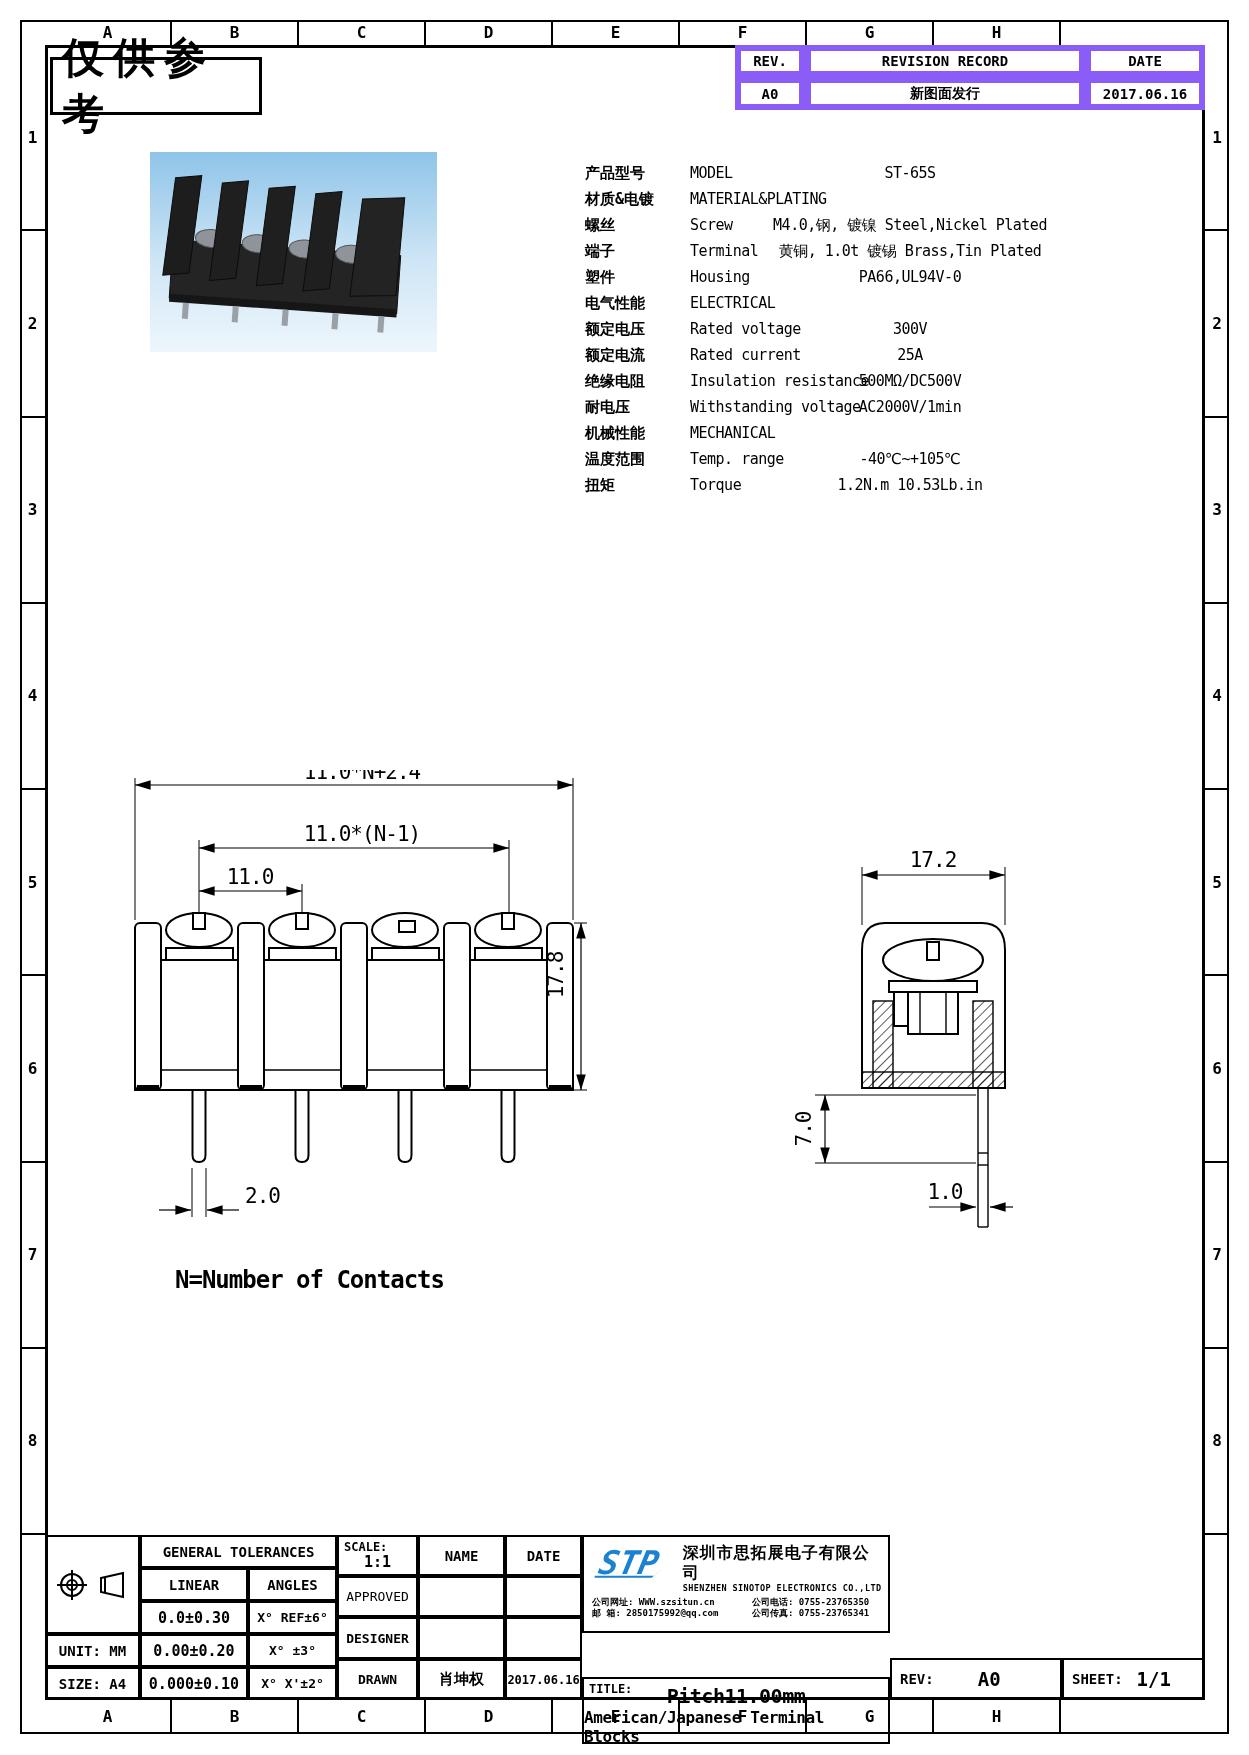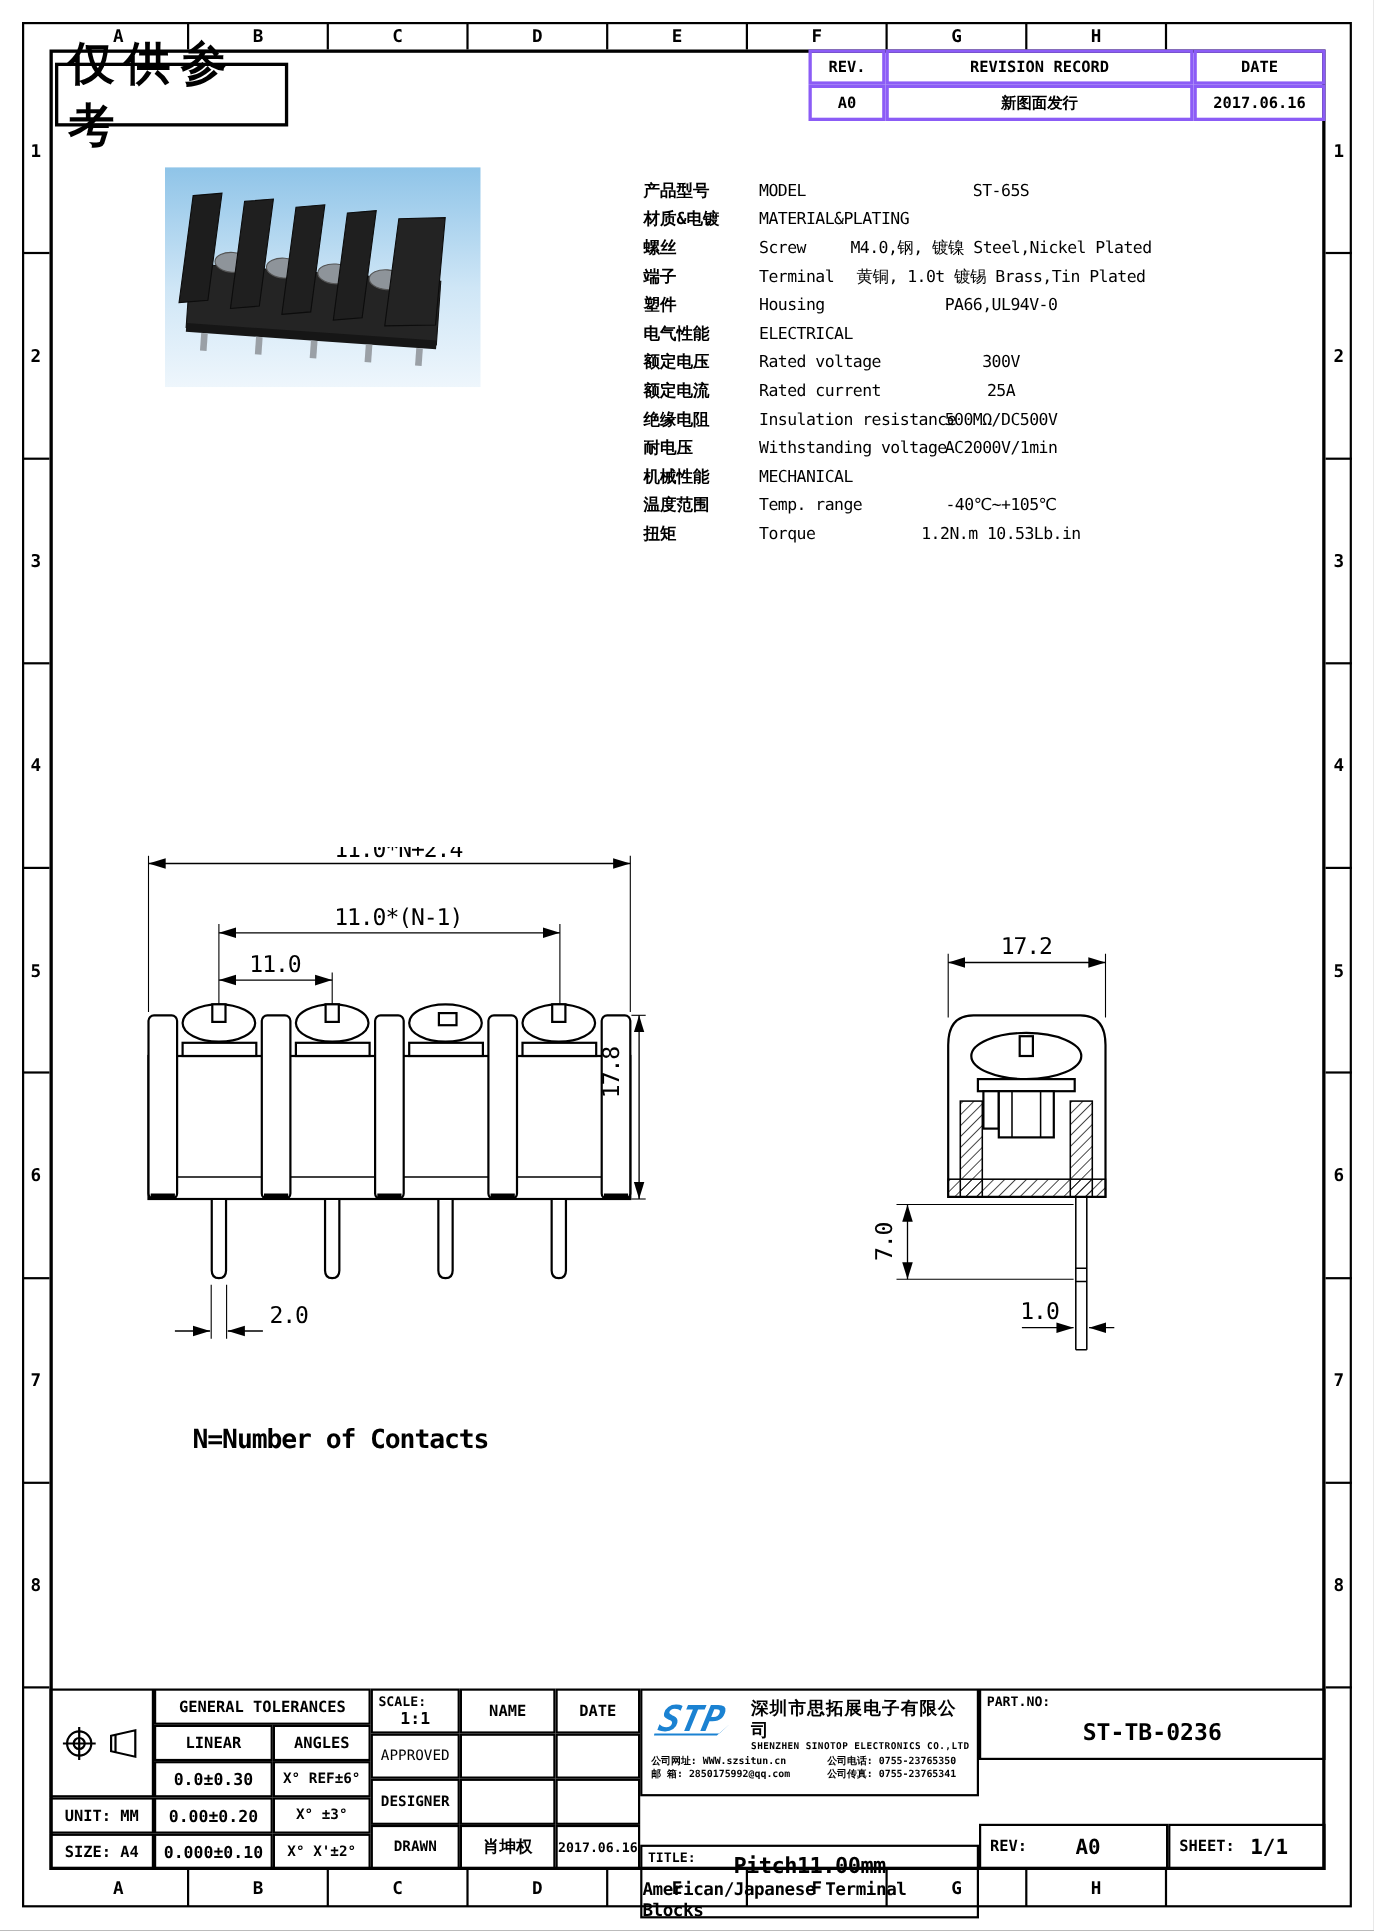--- a/index.html
+++ b/index.html
@@ -15,40 +15,40 @@
   .zcols .zc{border-right:2px solid #000;}
   .zrows{flex-direction:column;}
   .zrows .zc{border-bottom:2px solid #000;}
   
   .stamp{left:50px;top:57px;width:212px;height:58px;border:3px solid #000;
          display:flex;align-items:center;justify-content:center;
          font-size:42px;font-weight:bold;letter-spacing:9px;padding-left:9px;}
   
   .rev-table{left:735px;top:45px;width:470px;height:65px;display:grid;
              grid-template-columns:70px 280px 120px;grid-template-rows:32px 33px;}
-  .rev-table>div{border:3px solid #8b5cf6;display:flex;align-items:center;justify-content:center;
+  .rev-table>div{border:6px solid #8b5cf6;display:flex;align-items:center;justify-content:center;
                  font-size:14px;font-weight:bold;box-sizing:border-box;}
   
   .photo{left:150px;top:152px;width:287px;height:200px;}
   
   .specs{left:585px;top:160px;width:475px;}
   .spec-row{display:flex;height:26px;line-height:26px;font-size:15px;letter-spacing:-0.5px;white-space:nowrap;}
   .spec-row .zh{width:105px;font-weight:bold;letter-spacing:0;}
   .spec-row .en{width:185px;}
   .spec-row .val{width:70px;display:flex;justify-content:center;}
   .spec-row .val span{white-space:nowrap;}
   
   .fv{left:110px;top:770px;width:480px;height:450px;}
   .sv{left:715px;top:775px;width:300px;height:460px;}
   svg .obj{fill:#fff;stroke:#000;stroke-width:2;}
   svg .thin{fill:none;stroke:#000;stroke-width:1.4;}
   svg .dim{stroke:#000;stroke-width:1.2;}
   svg .ext{stroke:#000;stroke-width:1;}
   svg .dt{font-family:"DejaVu Sans Mono",monospace;font-size:21px;letter-spacing:-1px;fill:#000;}
-  .note{left:175px;top:1266px;font-size:24px;letter-spacing:-1px;font-weight:bold;margin-top:28px;}
+  .note{left:175px;top:1266px;font-size:24px;letter-spacing:-1px;font-weight:bold;}
   
   .tb{left:45px;top:1535px;width:1160px;height:165px;}
   .tc{position:absolute;box-sizing:border-box;border:2px solid #000;display:flex;
       align-items:center;justify-content:center;font-size:15px;}
   .tc.small{font-size:13px;}
   .lab{position:absolute;left:5px;top:3px;font-size:12px;font-weight:bold;}
   .company-cell{flex-direction:column;align-items:stretch;justify-content:flex-start;}
   .co-top{display:flex;align-items:flex-start;padding:6px 4px 0 6px;}
   .co-names{margin-left:8px;}
   .co-zh{font-size:16px;font-weight:bold;letter-spacing:1px;line-height:20px;}
@@ -496,24 +496,20 @@
         <div><span>公司传真:</span> <span>0755-23765341</span></div>
       </div>
     </div>
 
     <div class="tc title-cell" style="left:537px;top:98px;width:308px;height:67px;margin-top:44px;">
       <span class="lab">TITLE:</span>
       <div class="t1" style="margin-top:8px;">Pitch11.00mm</div>
       <div class="t2">American/Japanese Terminal Blocks</div>
     </div>
 
-    <div class="tc" style="left:845px;top:0;width:315px;height:65px;">
-      <span class="lab">PART.NO:</span>
-      <span class="big-val" style="margin-top:14px;">ST-TB-0236</span>
-    </div>
     <div class="tc kv" style="left:845px;top:123px;width:172px;height:42px;">
       <span class="k">REV:</span>
       <span class="v" style="margin-left:30px;">A0</span>
     </div>
     <div class="tc kv" style="left:1017px;top:123px;width:143px;height:42px;">
       <span class="k">SHEET:</span>
       <span class="v">1/1</span>
     </div>
   </div>
 

